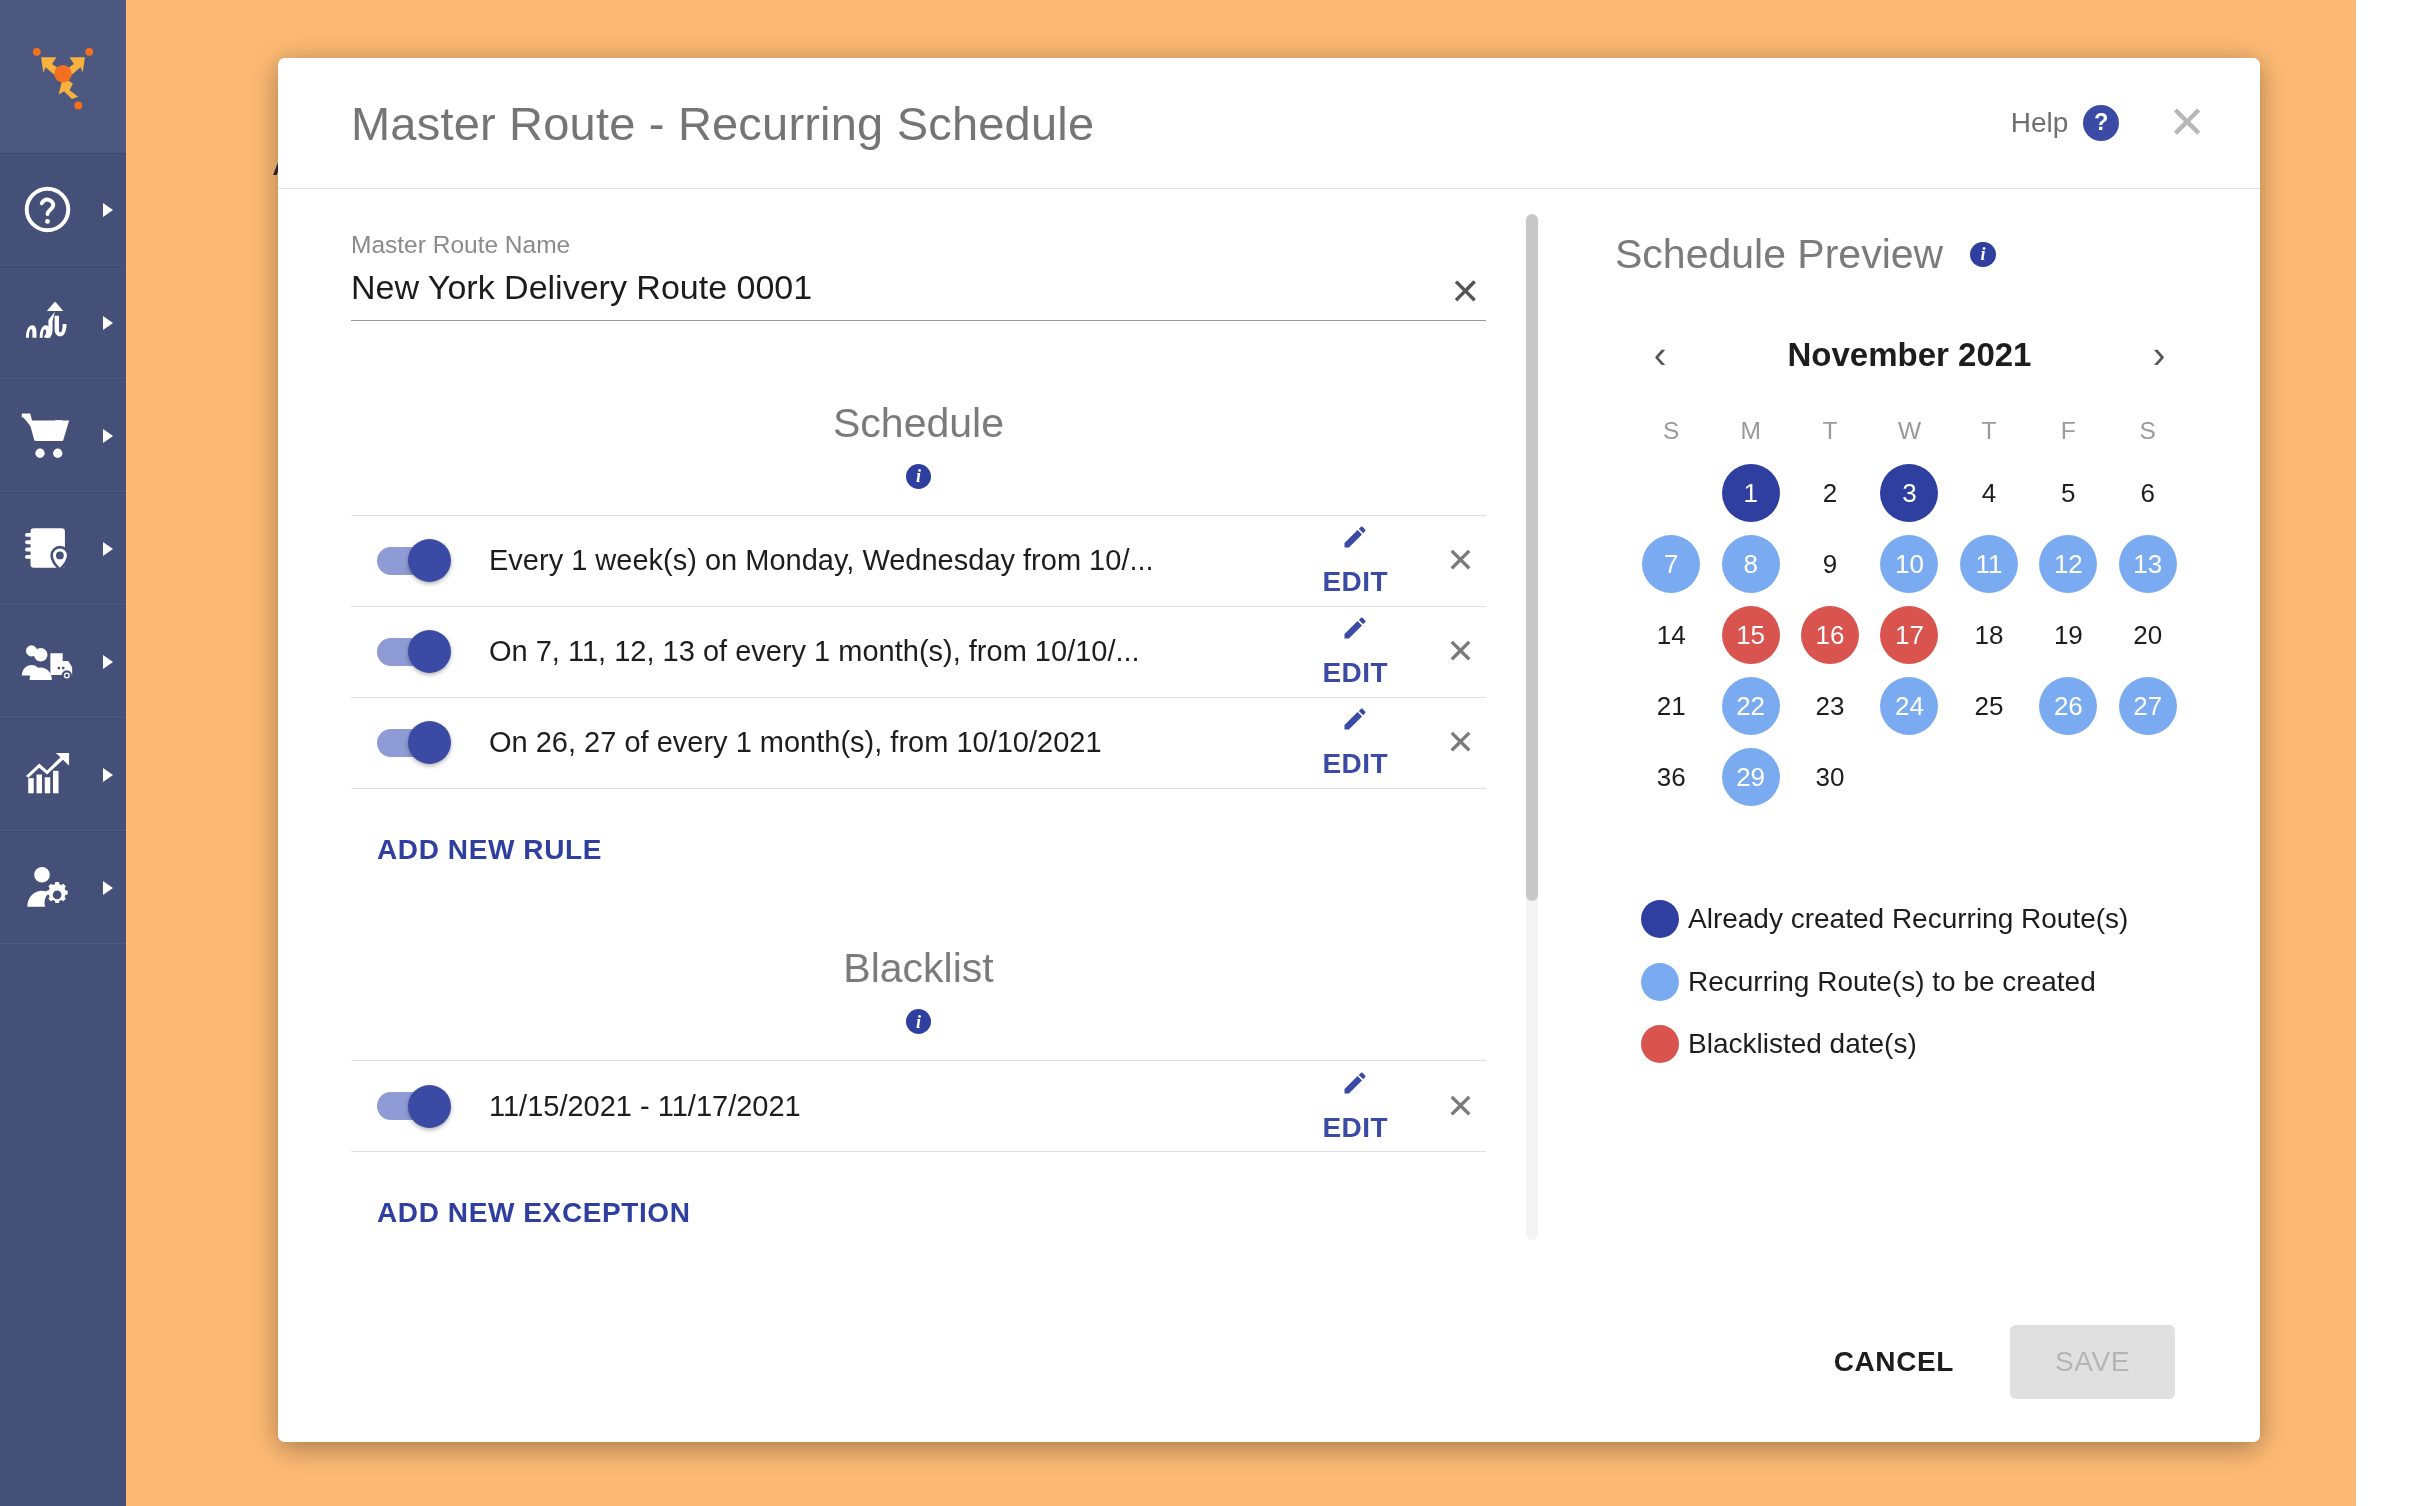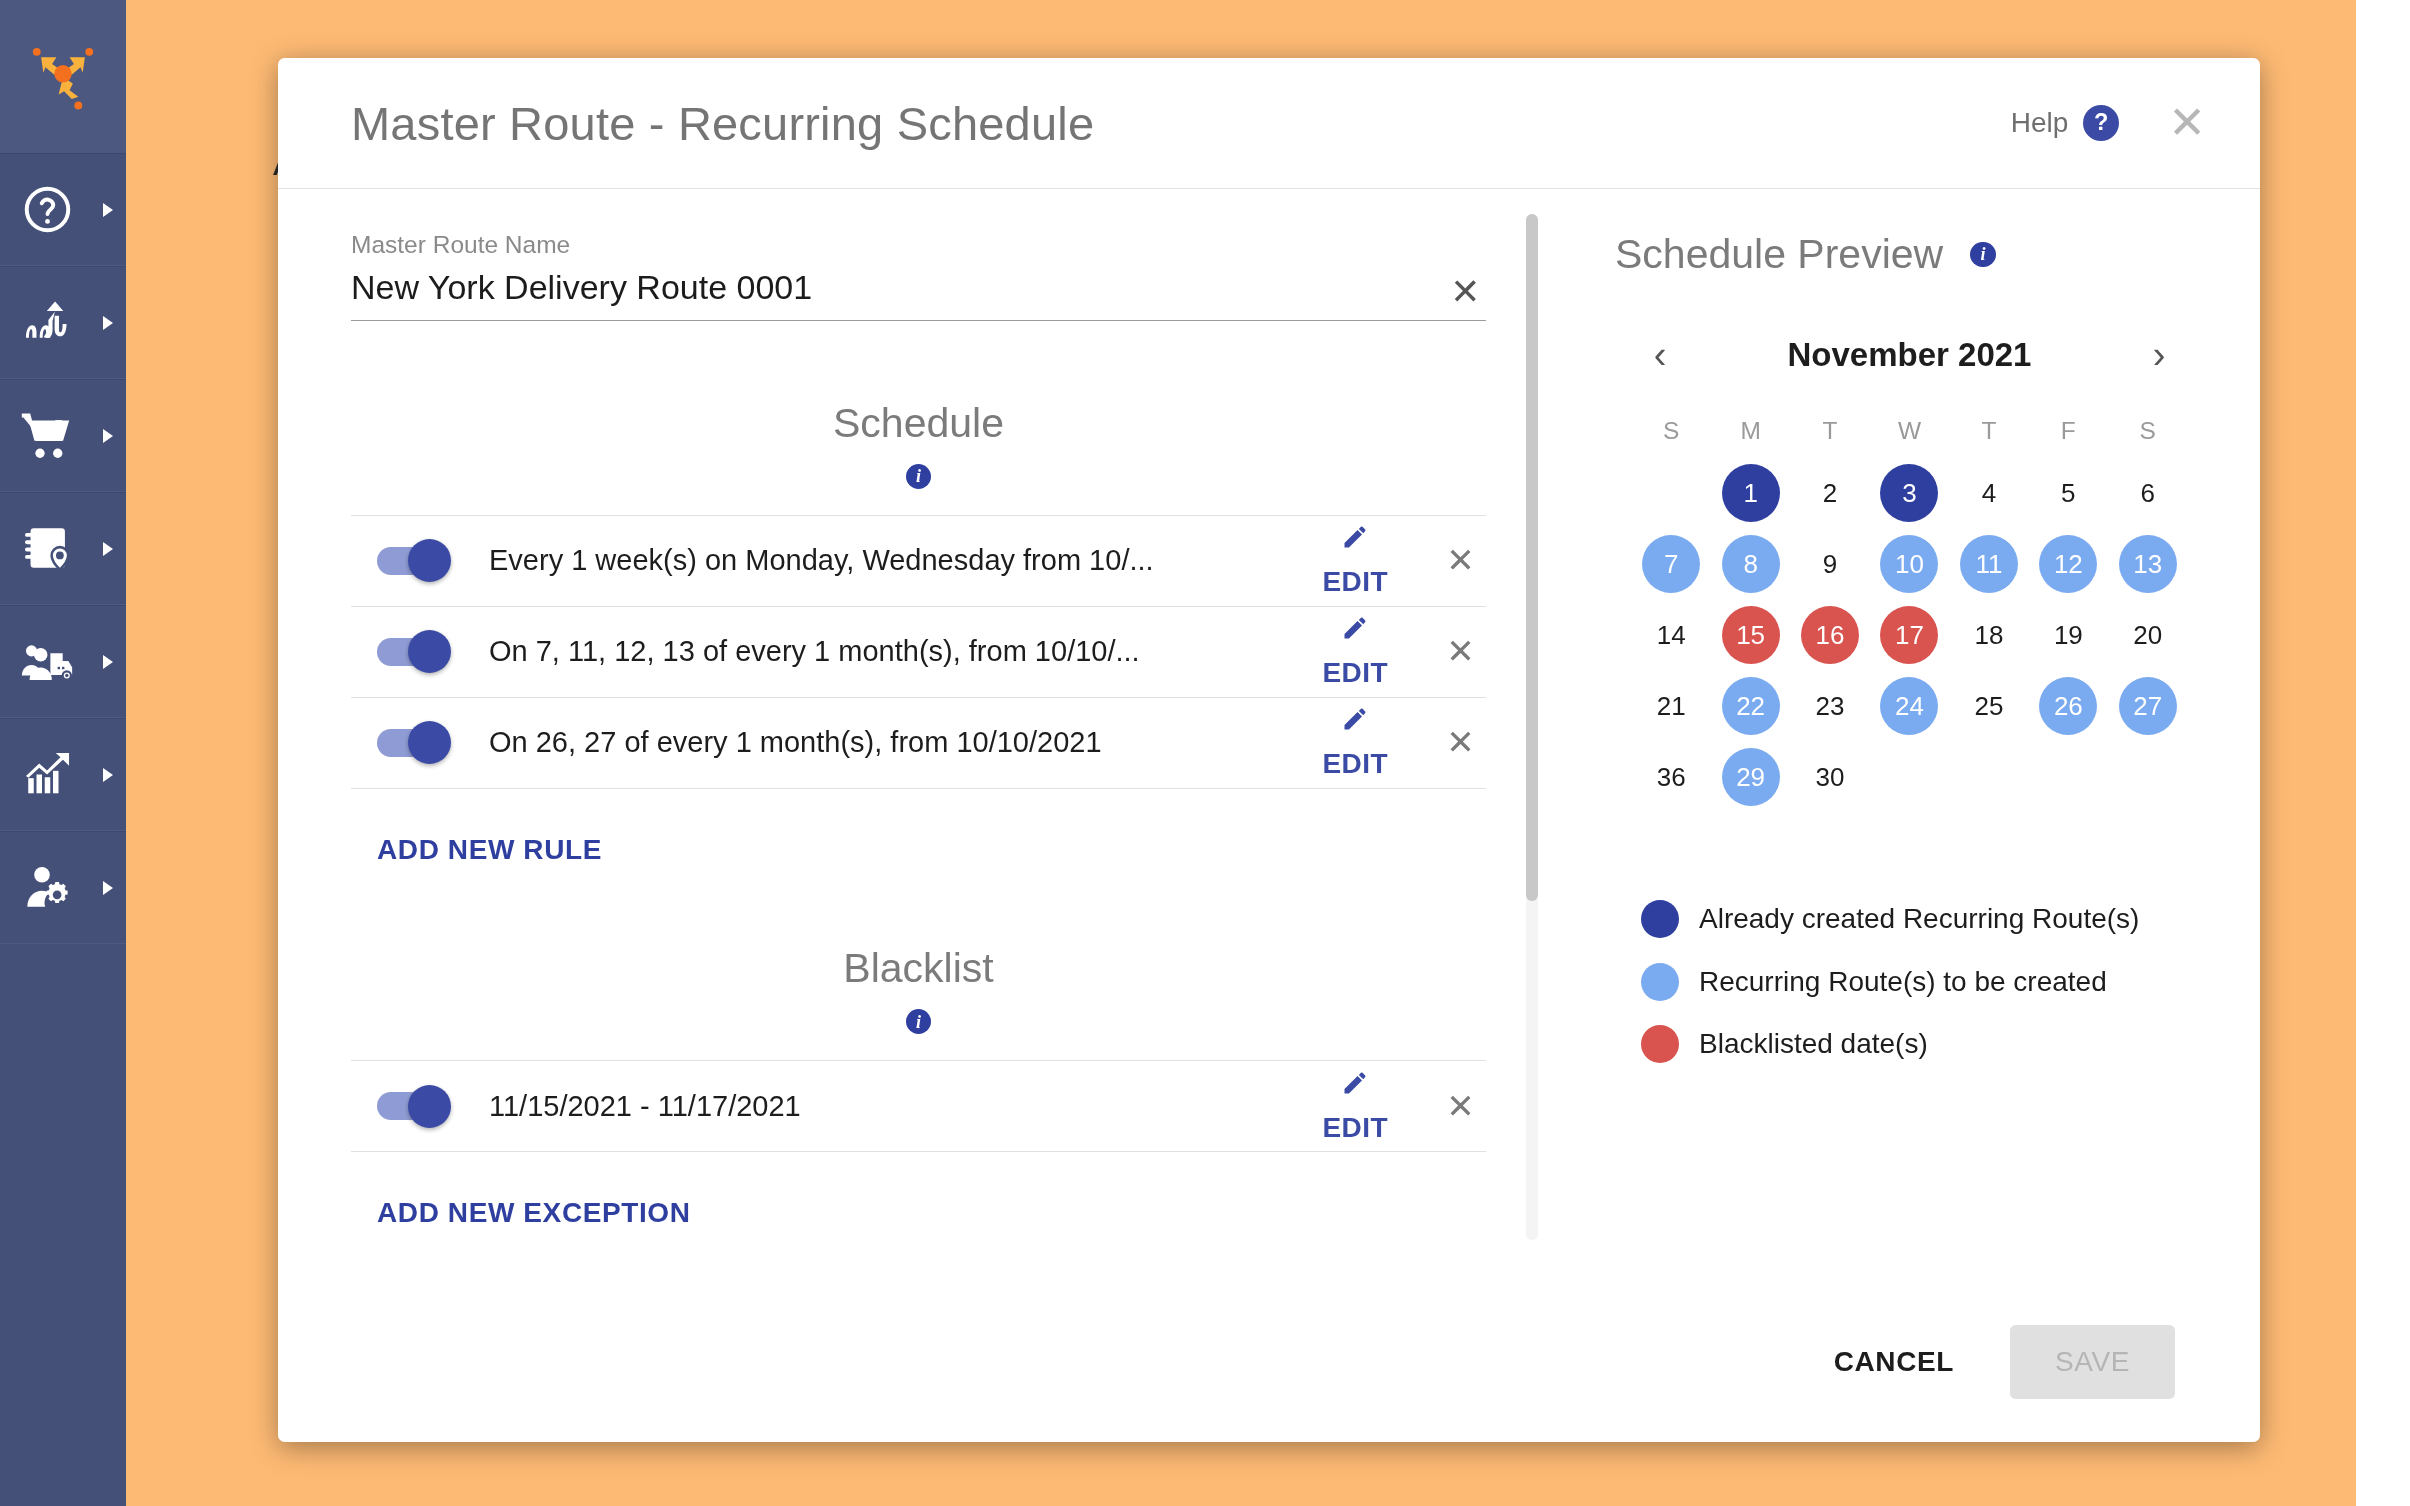--- a/index.html
+++ b/index.html
@@ -252,21 +252,21 @@
     font-size: 26px; color: #1d1d1d;
     cursor: pointer;
   }
   .day.empty { cursor: default; }
   .day.created { background: #2f3fa0; color: #fff; }
   .day.tobe    { background: #7aabf0; color: #fff; }
   .day.black   { background: #d9534f; color: #fff; }
 
   .legend { margin-top: 94px; margin-left: 26px; }
   .legend-row {
-    display: flex; align-items: center; gap: 20px;
+    display: flex; align-items: center; gap: 9px;
     margin-bottom: 24.5px;
   }
   .legend-dot { width: 38px; height: 38px; border-radius: 50%; flex: 0 0 auto; }
   .legend-text { font-size: 28px; color: #1d1d1d; }
 
   
   #modal-footer {
     flex: 0 0 auto;
     height: 160px;
     display: flex; align-items: center; justify-content: flex-end;

